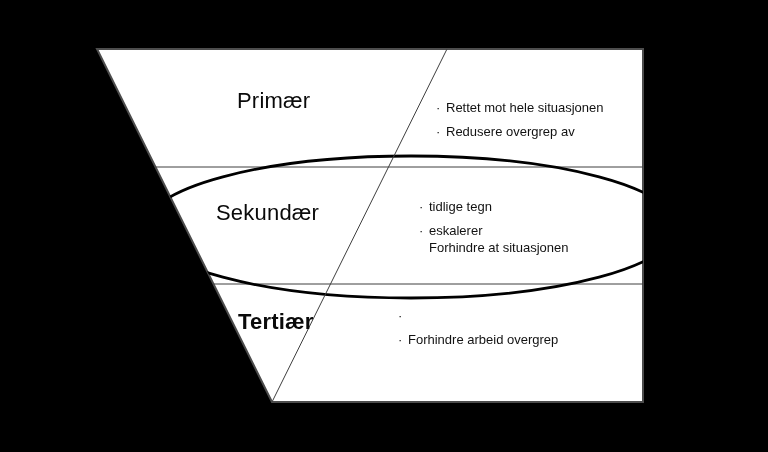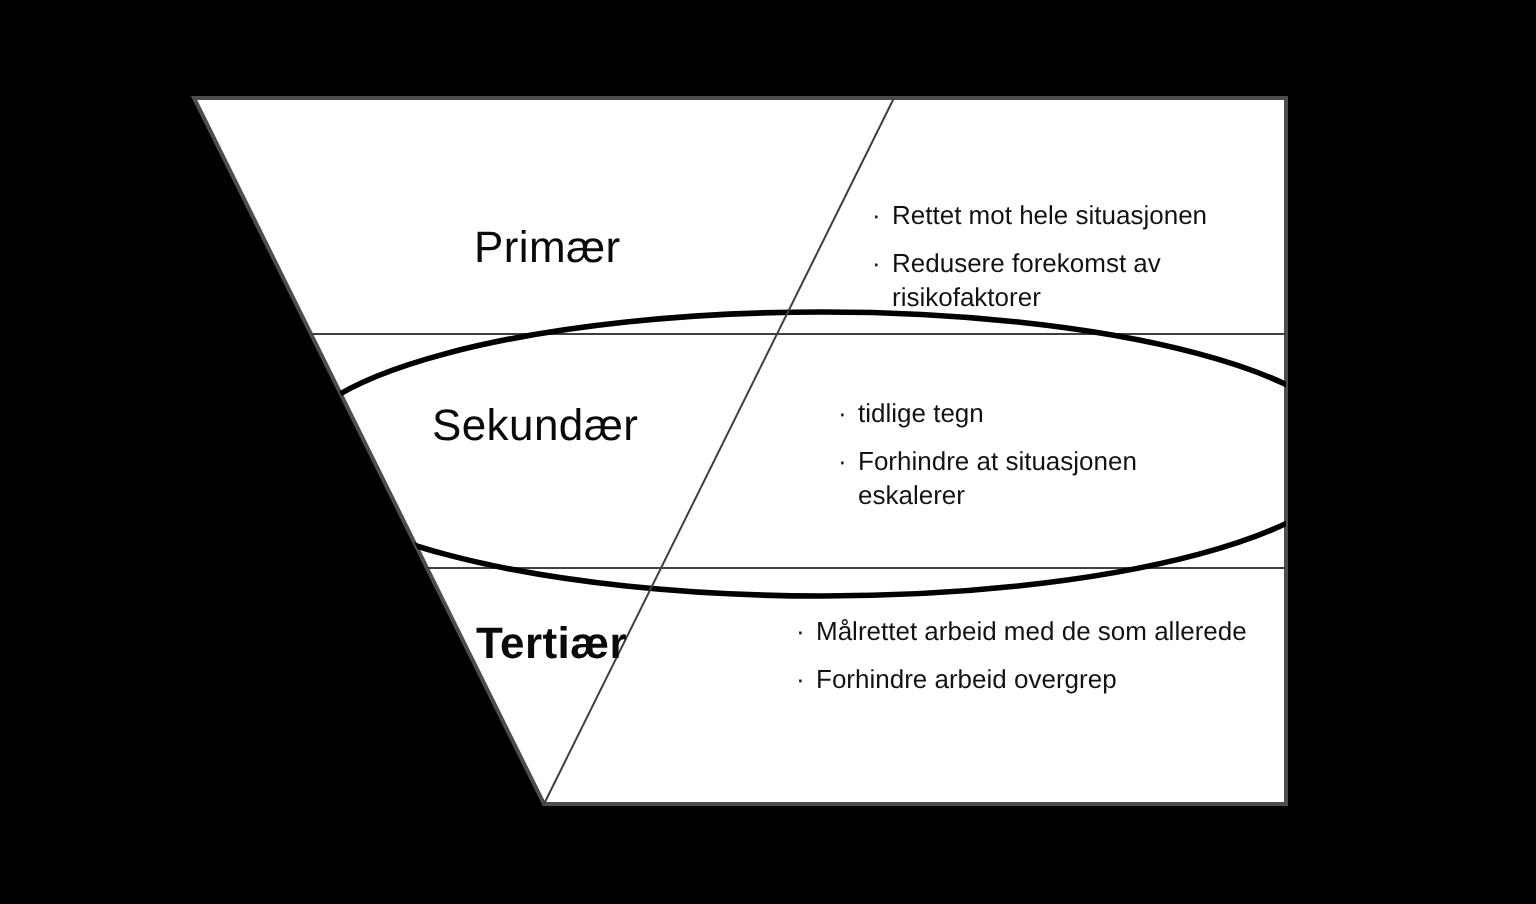--- a/index.html
+++ b/index.html
@@ -4,21 +4,21 @@
 <style>
   html,body{margin:0;padding:0;background:#000;}
   .stage{
     position:relative;width:768px;height:452px;background:#000;overflow:hidden;
     font-family:"Liberation Sans",sans-serif;
   }
   .stage svg{position:absolute;left:0;top:0;}
   .section-label{
     position:absolute;font-size:22px;color:#0a0a0a;letter-spacing:.2px;white-space:nowrap;
   }
-  .label-primaer{left:237px;top:111px;}
+  .label-primaer{left:237px;top:88px;}
   .label-sekundaer{left:216px;top:200px;}
   .label-tertiaer{left:238px;top:309px;font-weight:bold;}
   .bullets{
     position:absolute;font-size:13px;color:#121212;line-height:17.5px;
   }
   .bullets-primaer{left:436px;top:99px;width:206px;}
   .bullets-sekundaer{left:419px;top:198px;width:228px;}
   .bullets-tertiaer{left:398px;top:307px;width:248px;}
   .bullet-item{display:flex;margin-bottom:6px;}
   .bullet-item:last-child{margin-bottom:0;}
@@ -58,47 +58,45 @@
   <div class="bullets bullets-primaer">
     <div class="bullet-item">
       <span class="marker">·</span>
       <span class="lines">
         <span class="line">Rettet mot hele situasjonen</span>
       </span>
     </div>
     <div class="bullet-item">
       <span class="marker">·</span>
       <span class="lines">
-        <span class="line">Redusere forekomst av</span>
-        <span class="line">risikofaktorer</span>
+        <span class="line">Redusere overgrep av</span>
       </span>
     </div>
   </div>
 
   <div class="bullets bullets-sekundaer">
     <div class="bullet-item">
       <span class="marker">·</span>
       <span class="lines">
         <span class="line">tidlige tegn</span>
       </span>
     </div>
     <div class="bullet-item">
       <span class="marker">·</span>
       <span class="lines">
+        <span class="line">eskalerer</span>
         <span class="line">Forhindre at situasjonen</span>
-        <span class="line">eskalerer</span>
       </span>
     </div>
   </div>
 
   <div class="bullets bullets-tertiaer">
     <div class="bullet-item">
       <span class="marker">·</span>
       <span class="lines">
-        <span class="line">Målrettet arbeid med de som allerede</span>
       </span>
     </div>
     <div class="bullet-item">
       <span class="marker">·</span>
       <span class="lines">
         <span class="line">Forhindre arbeid overgrep</span>
       </span>
     </div>
   </div>
 

